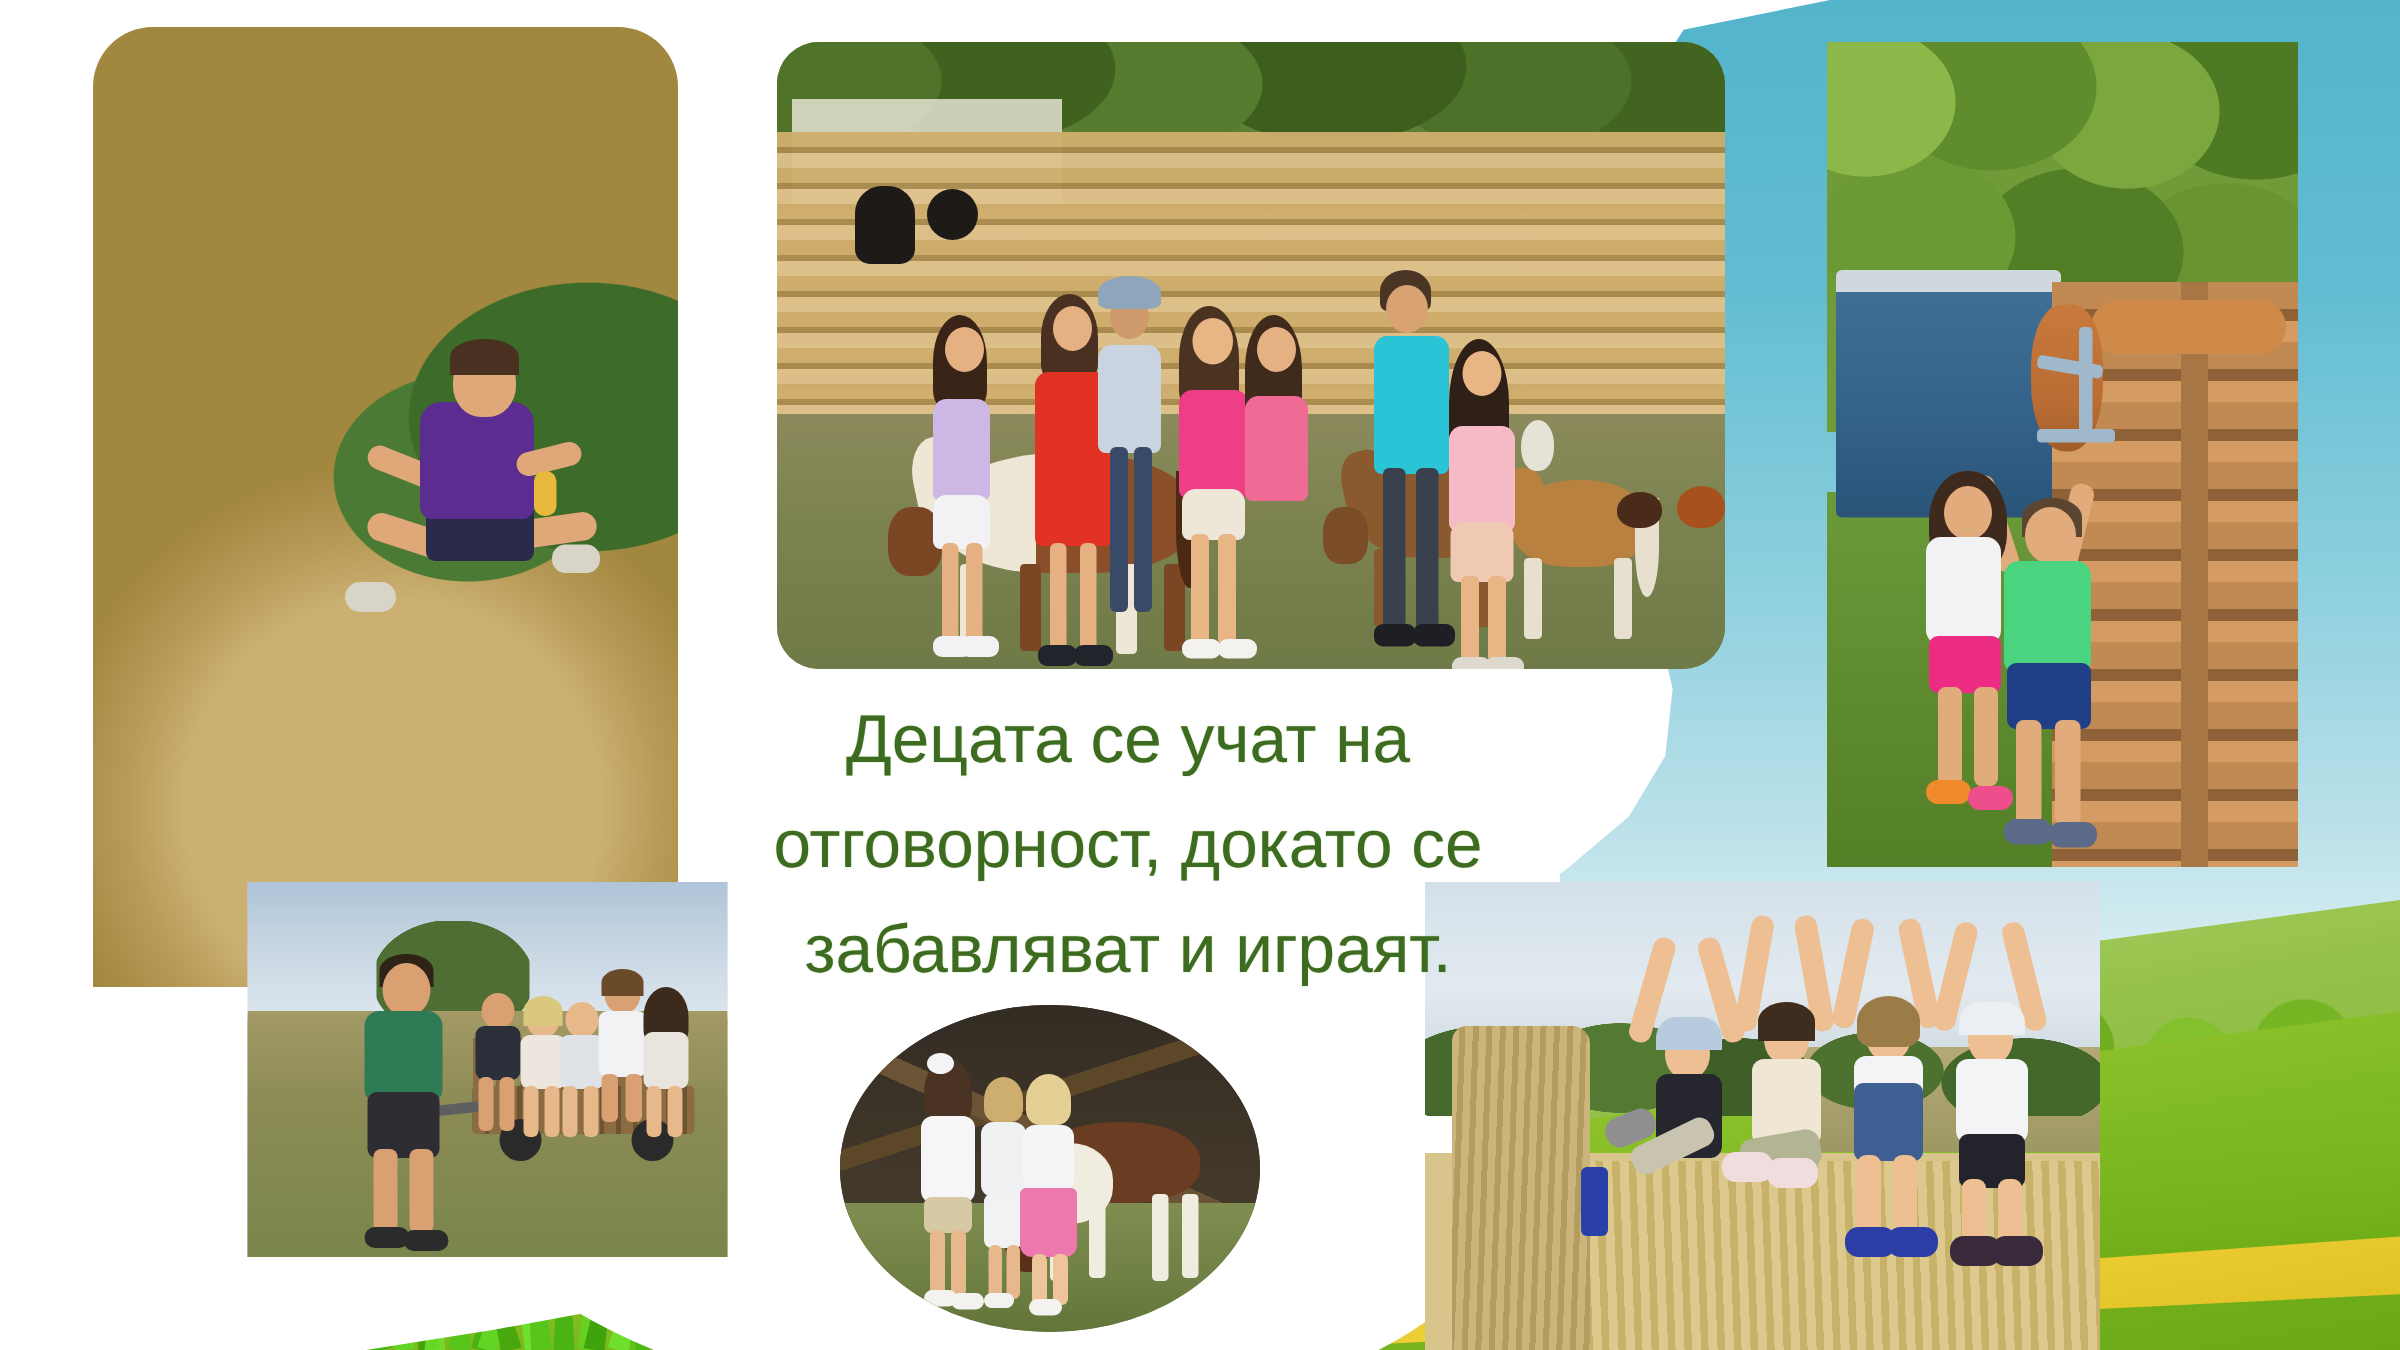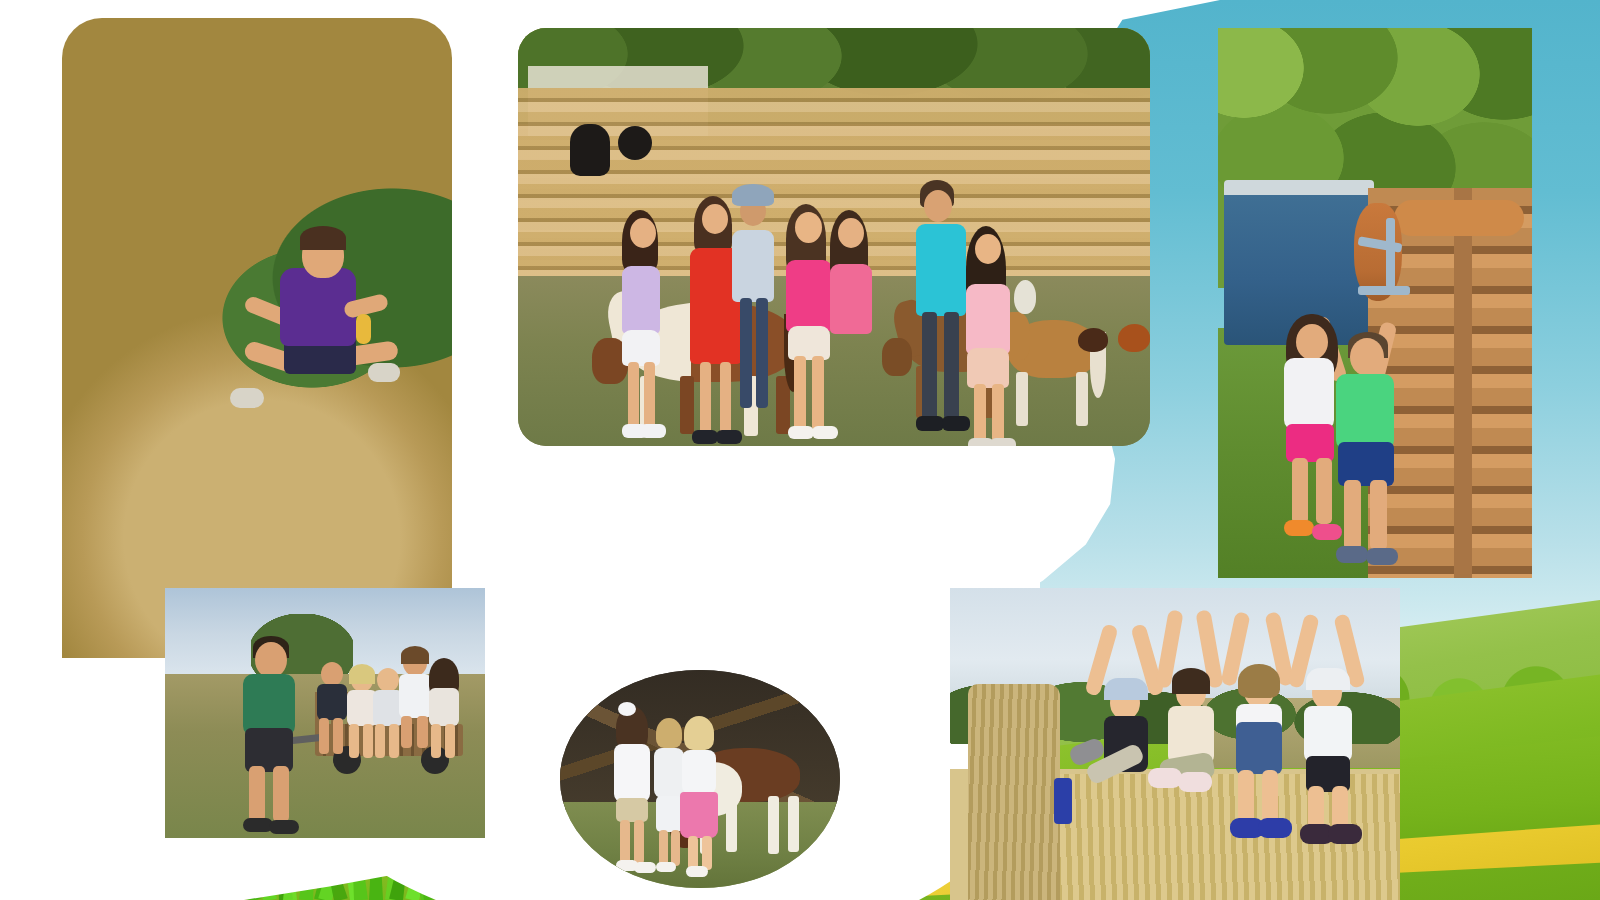--- a/index.html
+++ b/index.html
@@ -749,14 +749,17 @@
       <div style="position:absolute;left:8px;top:54px;width:44px;height:22px;background:#eceff2;border-radius:14px 14px 0 0;"></div>
       <div style="position:absolute;left:6px;top:92px;width:48px;height:56px;background:#f2f4f6;border-radius:8px;"></div>
       <div style="position:absolute;left:8px;top:142px;width:44px;height:36px;background:#23232b;border-radius:6px;"></div>
       <div style="position:absolute;left:10px;top:172px;width:16px;height:44px;background:#edbf92;border-radius:6px;"></div>
       <div style="position:absolute;left:34px;top:172px;width:16px;height:44px;background:#edbf92;border-radius:6px;"></div>
       <div style="position:absolute;left:2px;top:210px;width:34px;height:20px;background:#3a2a3c;border-radius:9px;"></div>
       <div style="position:absolute;left:30px;top:210px;width:34px;height:20px;background:#3a2a3c;border-radius:9px;"></div>
     </div>
   </div>
 
+  <div class="caption">Децата се учат на
+отговорност, докато се
+забавляват и играят.</div>
 
 </div>
 
 </body></html>

